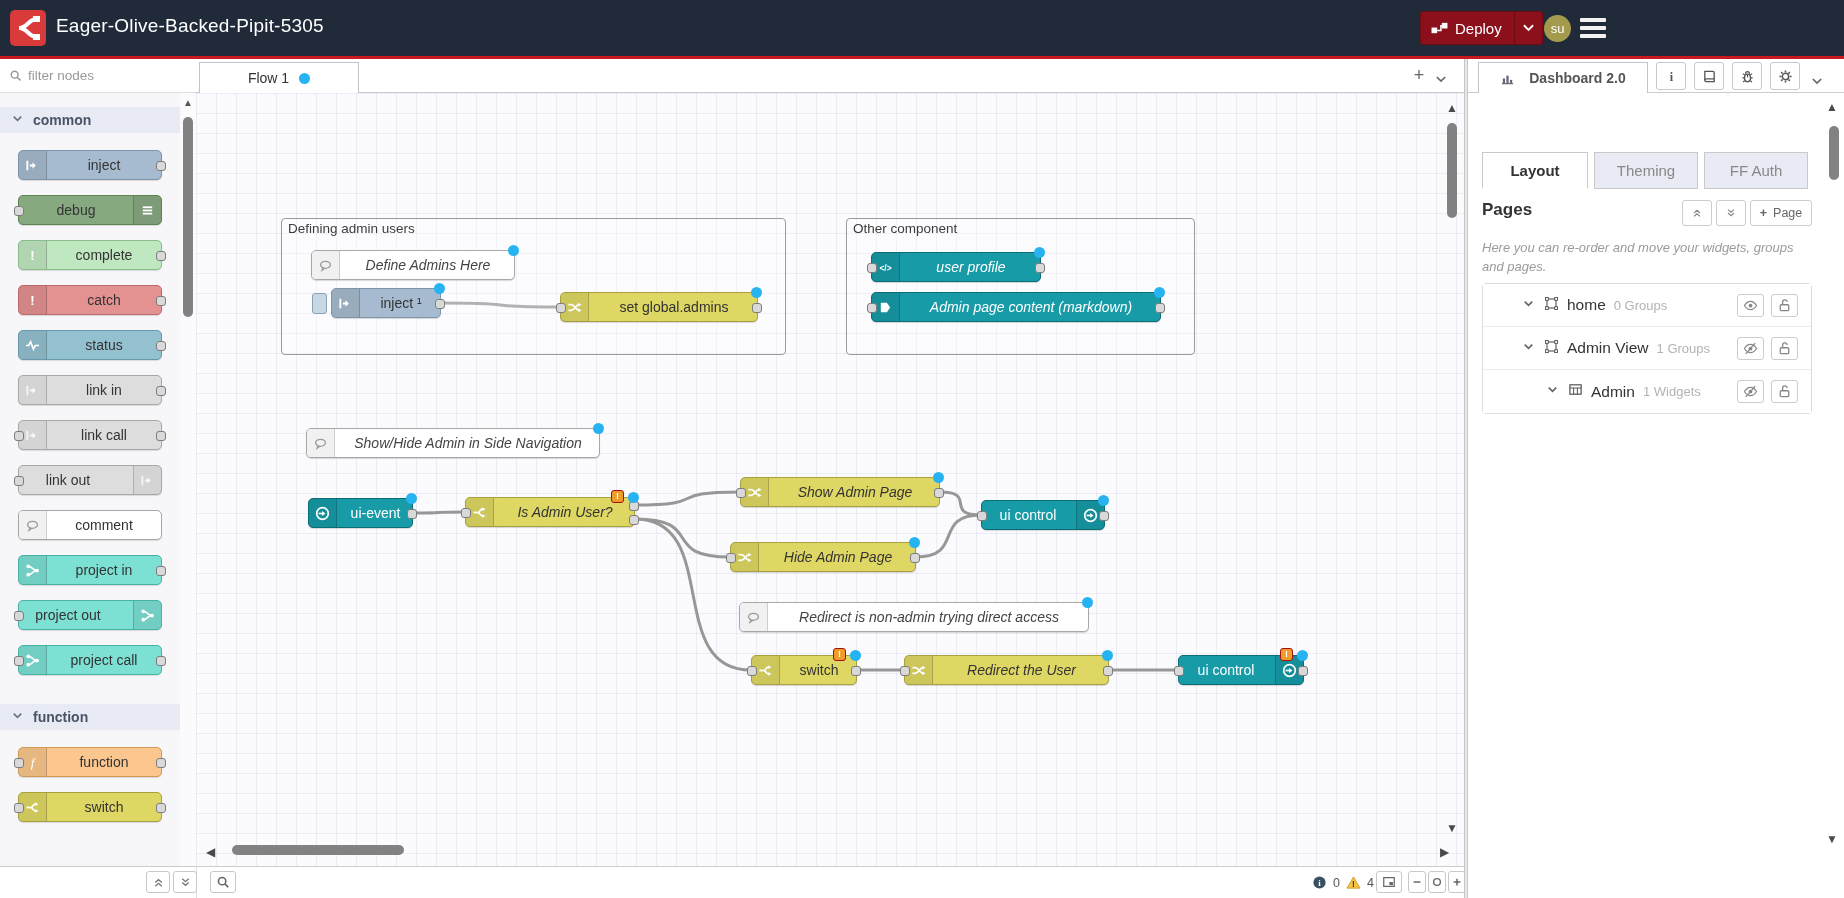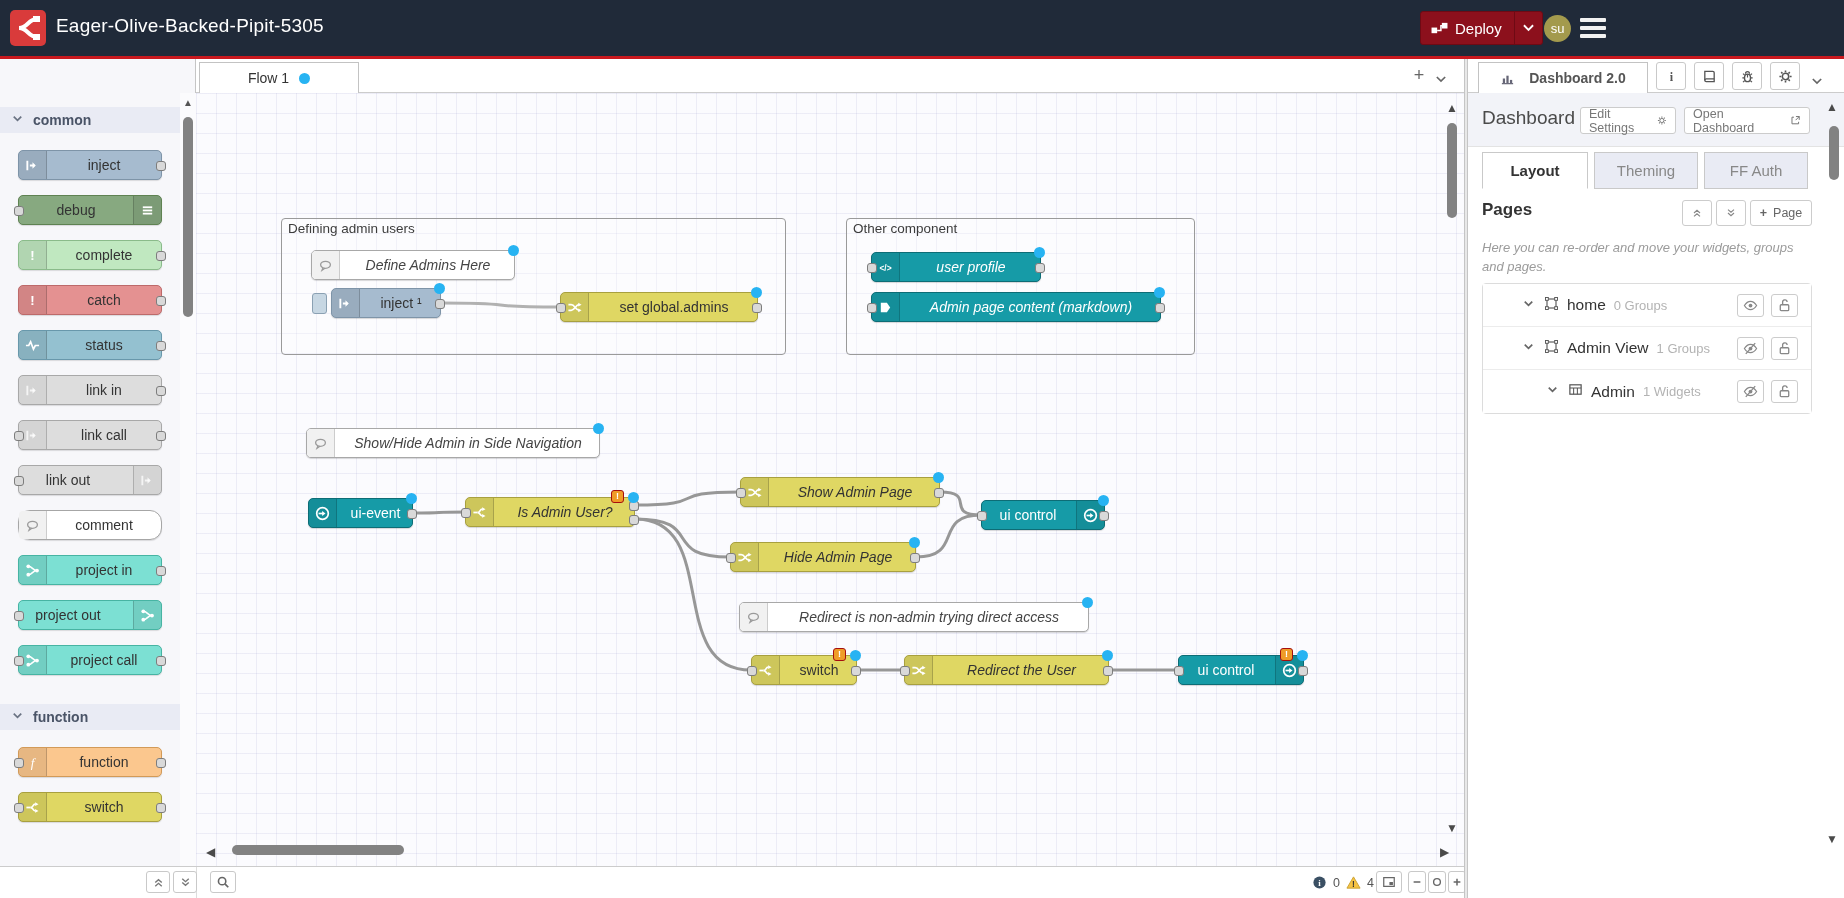--- a/index.html
+++ b/index.html
@@ -140,20 +140,27 @@
     <div id="avatar">su</div>
     <div id="hamburger">
         <span></span>
         <span></span>
         <span></span>
       </div>
   </div>
   <div id="redline"></div>
 
   <div id="palette">
+    <div id="palette-filter">
+      <svg width="13" height="13" viewBox="0 0 16 16">
+          <circle cx="7" cy="7" r="4.2" fill="none" stroke="#999" stroke-width="1.8"></circle>
+          <path d="M10.2 10.2 14 14" stroke="#999" stroke-width="2"></path>
+        </svg>
+      <span>filter nodes</span>
+    </div>
     <div id="palette-scroll">
         <div class="cat-header">
           <span style="color:#6a7383"><svg width="15" height="15" viewBox="0 0 16 16">
               <path d="M4 6l4 4 4-4" fill="none" stroke="currentColor" stroke-width="1.8"></path>
             </svg></span>
           <span>common</span>
         </div>
         <div class="pill-wrap">
           <div class="pill" style="background: rgb(166, 187, 207); border-color: rgb(126, 148, 168); color: rgb(51, 51, 51);">
             <span class="nicon left">
@@ -227,21 +234,21 @@
           <div class="pill" style="background: rgb(221, 221, 221); border-color: rgb(168, 168, 168); color: rgb(51, 51, 51);">
             <span class="nicon right ghost">
               <svg width="15" height="15" viewBox="0 0 16 16">
                 <path d="M2.5 3v10M5.2 8h5" stroke="currentColor" stroke-width="2" fill="none"></path>
                 <path d="M8 4.6 11.5 8 8 11.4z" fill="currentColor"></path>
               </svg>
             </span>
             <span class="nlabel" style="padding-right:44px">link out</span>
             <span class="port in"></span>
           </div>
-          <div class="pill" style="background: rgb(255, 255, 255); border-color: rgb(166, 166, 166); color: rgb(51, 51, 51); border-radius: 12px;">
+          <div class="pill" style="background: rgb(255, 255, 255); border-color: rgb(166, 166, 166); color: rgb(51, 51, 51);">
             <span class="nicon left commentpad">
               <svg width="15" height="15" viewBox="0 0 16 16">
                 <ellipse cx="8" cy="7.3" rx="5.2" ry="3.7" fill="none" stroke="currentColor" stroke-width="1.4"></ellipse>
                 <path d="M5.3 10.4 4.2 13.2l3.2-2.2" fill="none" stroke="currentColor" stroke-width="1.3"></path>
               </svg>
             </span>
             <span class="nlabel" style="padding-left:28px">comment</span>
           </div>
           <div class="pill" style="background: rgb(124, 224, 211); border-color: rgb(71, 180, 163); color: rgb(51, 51, 51);">
             <span class="nicon left">
@@ -638,37 +645,20 @@
             <circle cx="8" cy="8" r="3.4" fill="none" stroke="#555" stroke-width="1.6"></circle>
           </svg>
       </div>
       <div id="sb-caret">
         <svg width="10" height="7" viewBox="0 0 12 8">
             <path d="M1 1l5 5 5-5" stroke="#666" stroke-width="2" fill="none"></path>
           </svg>
       </div>
     </div>
 
-    <div id="sb-striprow">
-      <div id="sb-dash-title">Dashboard</div>
-      <div class="sb-btn" style="left:112px; width:96px">
-        <span>Edit Settings</span>
-        <svg width="11" height="11" viewBox="0 0 16 16">
-            <path d="M8 1.5v2M8 12.5v2M1.5 8h2M12.5 8h2M3.4 3.4l1.4 1.4M11.2 11.2l1.4 1.4M12.6 3.4l-1.4 1.4M4.8 11.2l-1.4 1.4" stroke="#777" stroke-width="1.7"></path>
-            <circle cx="8" cy="8" r="3.4" fill="none" stroke="#777" stroke-width="1.6"></circle>
-          </svg>
-      </div>
-      <div class="sb-btn" style="left:216px; width:126px">
-        <span>Open Dashboard</span>
-        <svg width="11" height="11" viewBox="0 0 16 16">
-            <path d="M6 3H3v10h10v-3" fill="none" stroke="#777" stroke-width="1.5"></path>
-            <path d="M9 2h5v5M14 2 8.5 7.5" fill="none" stroke="#777" stroke-width="1.5"></path>
-          </svg>
-      </div>
-    </div>
 
     <div class="sb-tab active" style="left:14px; width:106px">
         <span>Layout</span>
       </div>
     <div class="sb-tab idle" style="left:126px; width:104px">
         <span>Theming</span>
       </div>
     <div class="sb-tab idle" style="left:236px; width:104px">
         <span>FF Auth</span>
       </div>

